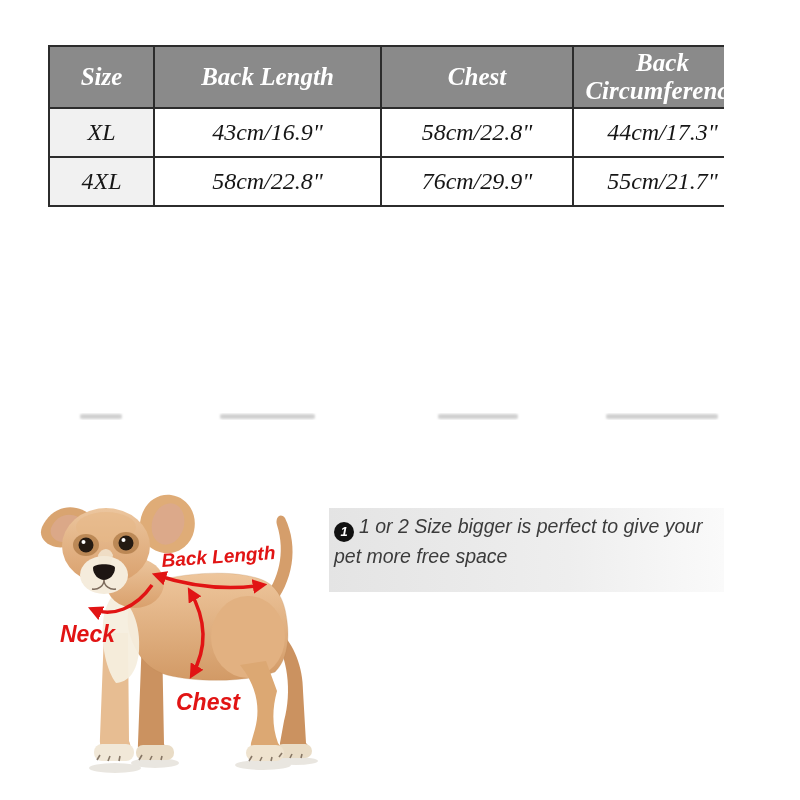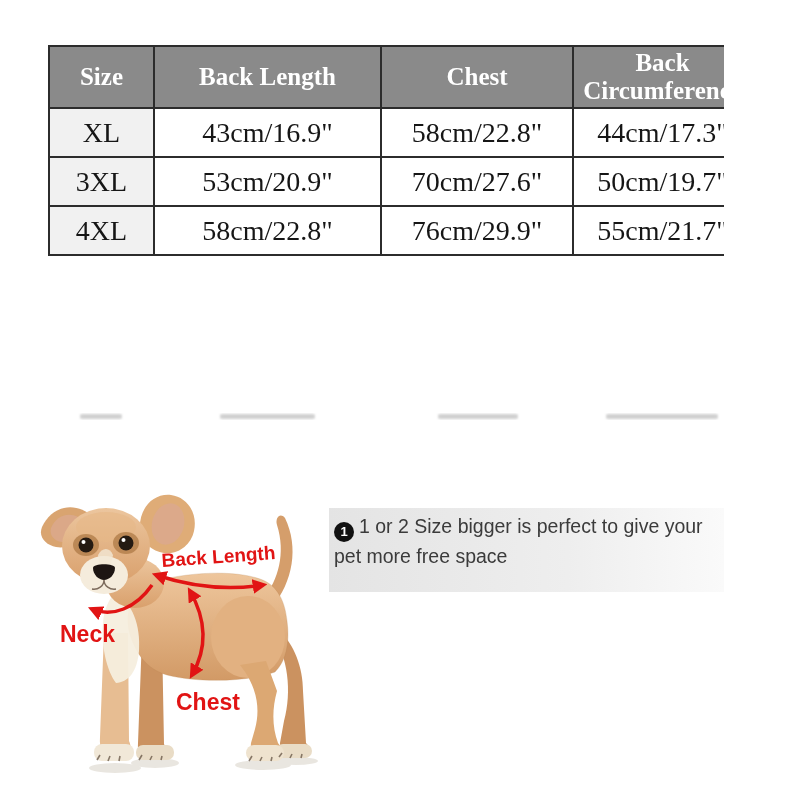--- a/index.html
+++ b/index.html
@@ -1,34 +1,34 @@
 <!DOCTYPE html>
 <html><head>
 <meta charset="utf-8">
 <style>
   html,body { margin:0; padding:0; }
   body { background:#ffffff; }
   .page {
     position:relative; width:724px; height:800px; background:#ffffff;
-    overflow:hidden; font-family:"Liberation Sans", sans-serif;
+    overflow:hidden; font-family:"Liberation Sans", sans-serif;font-style:italic;
   }
 
   
   .size-table {
     position:absolute; left:48px; top:45px; width:703px;
     border-collapse:collapse; table-layout:fixed;
     font-family:"Liberation Serif", serif; text-align:center;
   }
   .size-table th, .size-table td { border:2px solid #2c2c2c; padding:0 2px; }
   .size-table thead th {
     background:#8a8a8a; color:#ffffff; font-weight:bold;
     font-size:25px; height:60px; line-height:1.12;
   }
   .size-table tbody td {
-    background:#ffffff; color:#161616; font-size:28px; height:47px;
+    background:#ffffff; color:#161616; font-size:24px; height:47px;
   }
   .size-table tbody td.size-cell { background:#f1f1f1; }
 
   
   .artifact-row { position:absolute; left:50px; top:413px; width:700px; height:7px; overflow:hidden; }
   .smudge { position:absolute; top:1px; height:5px; background:#bdbdbd; border-radius:2px; filter:blur(1.3px); opacity:.7; }
 
   
   .dog-figure { position:absolute; left:20px; top:485px; width:340px; height:305px; }
   .dog-figure svg { display:block; }
@@ -74,26 +74,20 @@
       </tr>
     </thead>
     <tbody>
       <tr>
         <td class="size-cell">XL</td>
         <td>43cm/16.9"</td>
         <td>58cm/22.8"</td>
         <td>44cm/17.3"</td>
       </tr>
       <tr>
-        <td class="size-cell">3XL</td>
-        <td>53cm/20.9"</td>
-        <td>70cm/27.6"</td>
-        <td>50cm/19.7"</td>
-      </tr>
-      <tr>
         <td class="size-cell">4XL</td>
         <td>58cm/22.8"</td>
         <td>76cm/29.9"</td>
         <td>55cm/21.7"</td>
       </tr>
     </tbody>
   </table>
 
   <div class="artifact-row">
     <div class="smudge" style="left:30px;width:42px;"></div>

